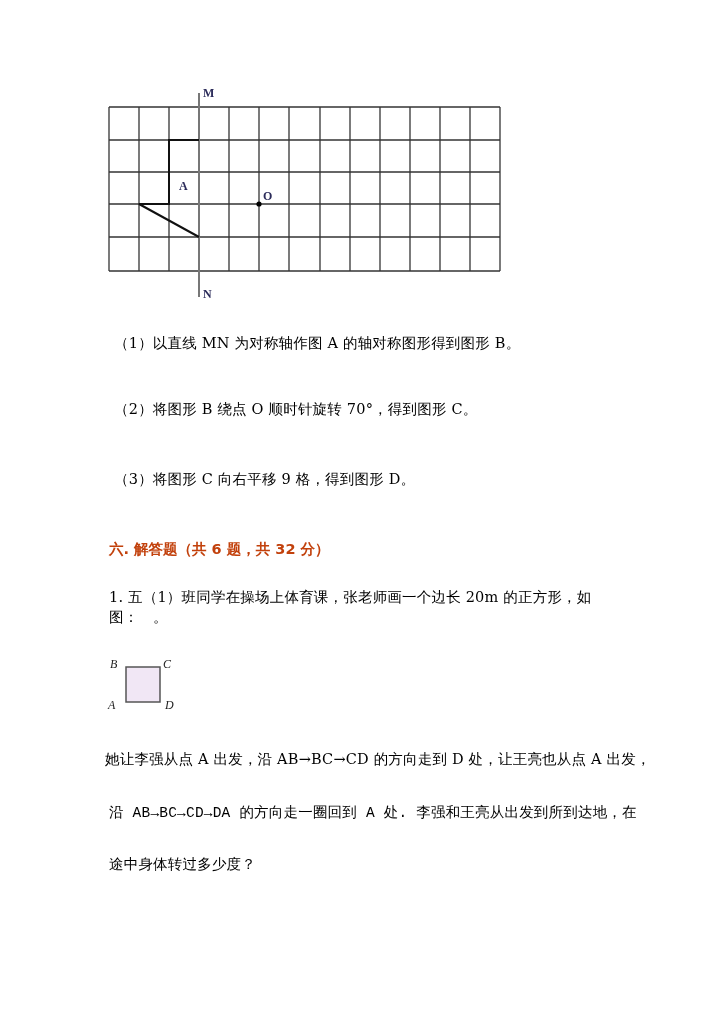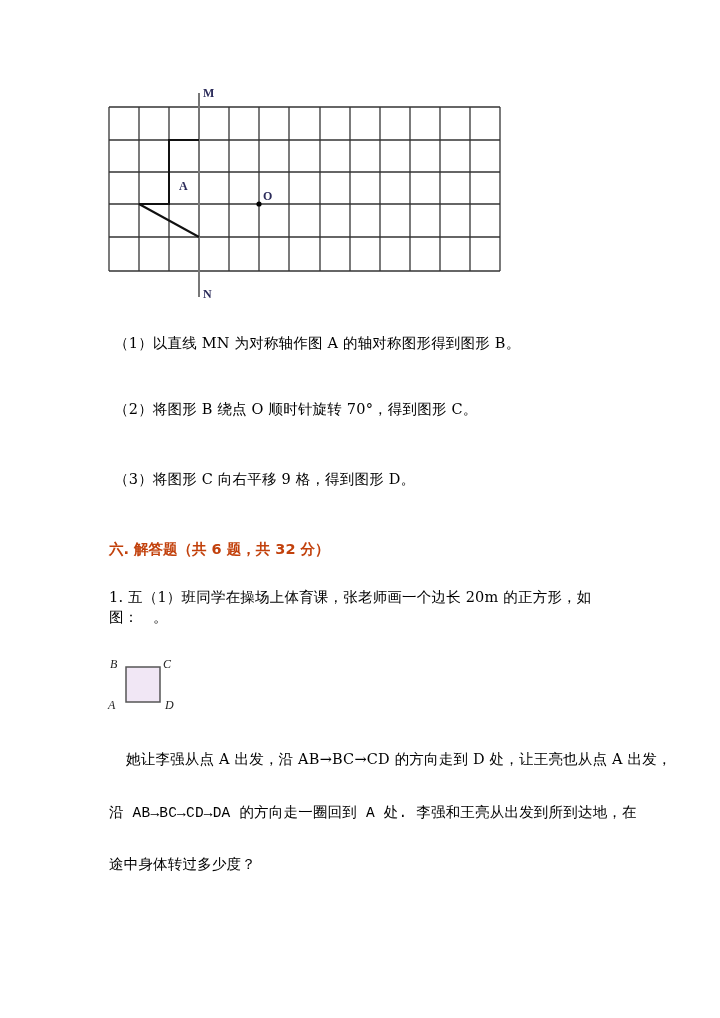--- a/index.html
+++ b/index.html
@@ -65,15 +65,15 @@
 <div class="abs" style="left:100px;top:650px;width:90px;height:65px;">
   <svg width="90" height="65" viewBox="0 0 90 65">
     <rect x="26" y="17" width="34" height="35" fill="#f1e7f5" stroke="#555" stroke-width="1.5"></rect>
     <text x="10" y="18" font-size="12" font-style="italic" fill="#222">B</text>
     <text x="63" y="18" font-size="12" font-style="italic" fill="#222">C</text>
     <text x="8" y="59" font-size="12" font-style="italic" fill="#222">A</text>
     <text x="65" y="59" font-size="12" font-style="italic" fill="#222">D</text>
   </svg>
 </div>
 
-<div class="abs line" style="left:126px;top:750px;">她让李强从点 A 出发，沿 AB→BC→CD 的方向走到 D 处，让王亮也从点 A 出发，</div>
+<div class="abs line" style="left:105px;top:750px;">她让李强从点 A 出发，沿 AB→BC→CD 的方向走到 D 处，让王亮也从点 A 出发，</div>
 <div class="abs line" style="left:109px;top:803px;font-family:Liberation Mono, monospace;">沿 AB→BC→CD→DA 的方向走一圈回到 A 处. 李强和王亮从出发到所到达地，在</div>
 <div class="abs line" style="left:109px;top:855px;text-align:right;">途中身体转过多少度？</div>
 
 </body></html>

